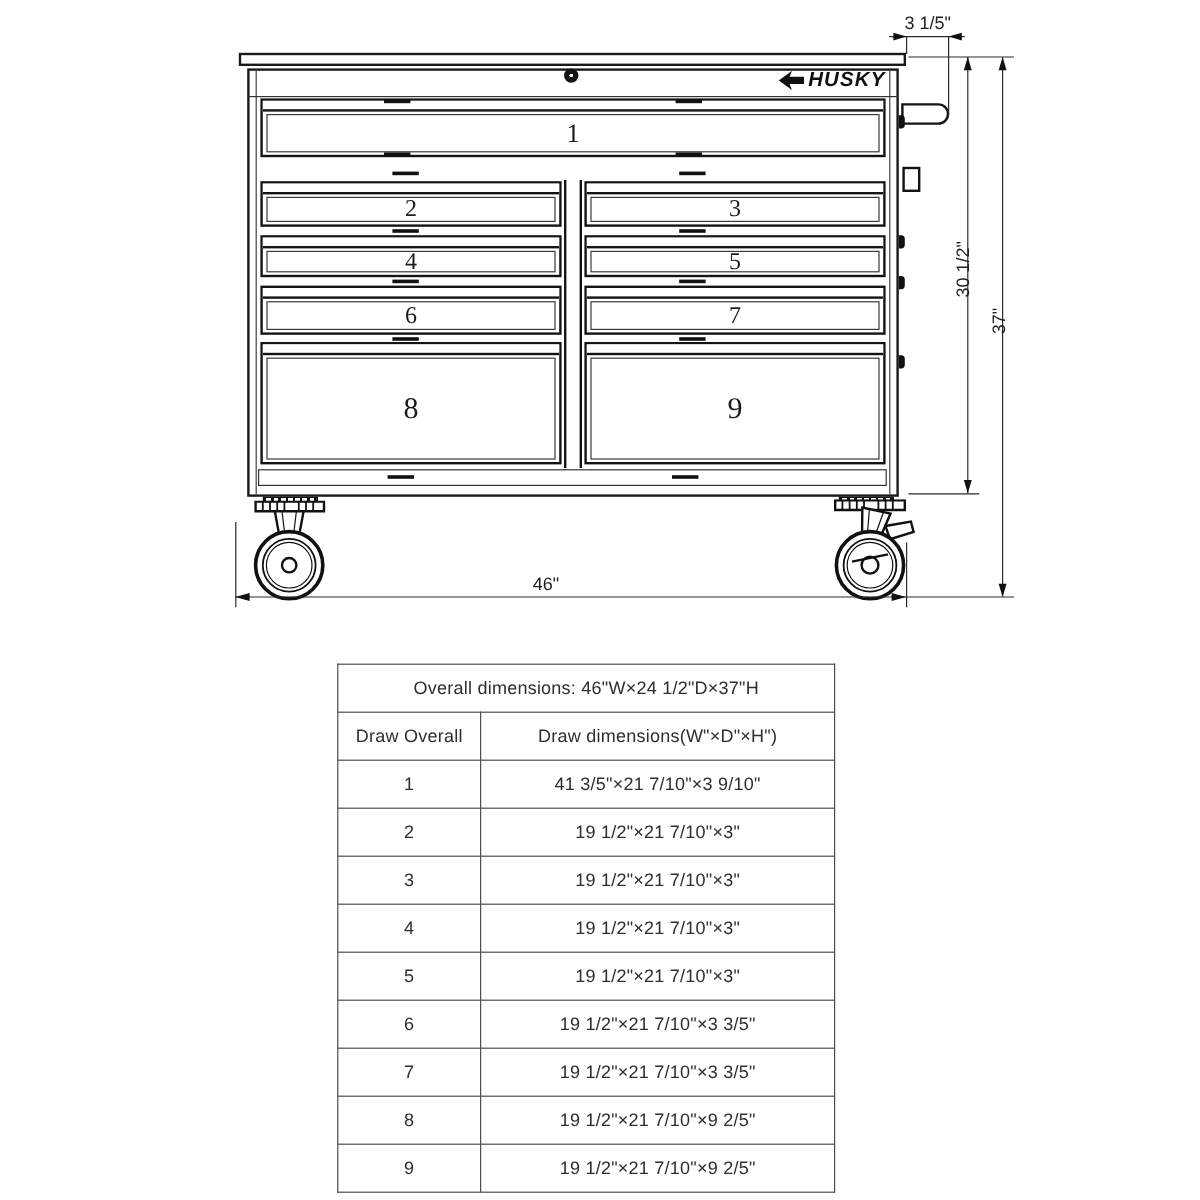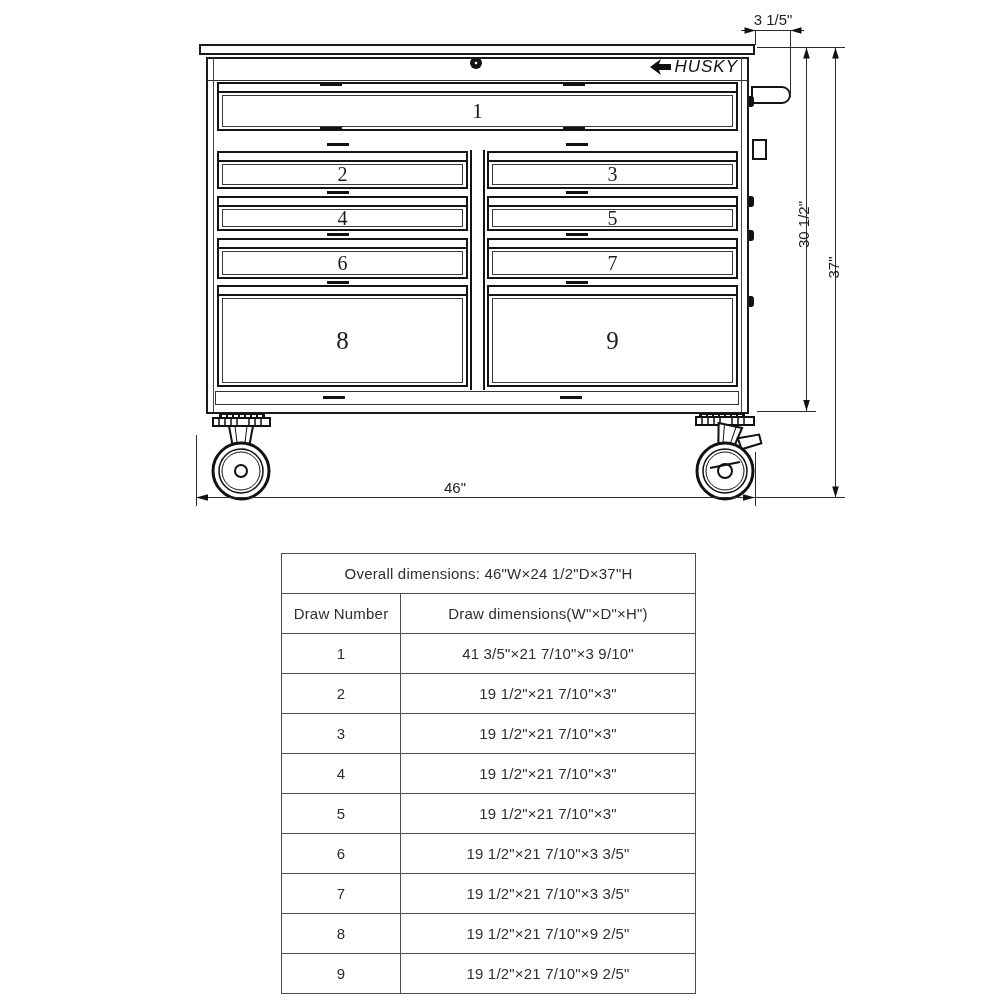--- a/index.html
+++ b/index.html
@@ -21,21 +21,21 @@
   .rail-line { left:207px; top:80px; width:541px; height:1px; background:#333; }
   .lock {
     left:470px; top:57px; width:12px; height:12px; border-radius:50%;
     background:radial-gradient(circle at 50% 50%, #fff 0 1.5px, #141414 1.6px);
   }
   .logo {
     left:630px; top:55px; width:108px; height:24px;
     display:flex; align-items:center; justify-content:flex-end; gap:3px;
   }
   .logo .brand {
-    font-weight:400; font-size:17px; letter-spacing:1px; color:#101010;
+    font-weight:700; font-size:17px; letter-spacing:1px; color:#101010;
     font-family:"Liberation Sans", sans-serif; font-style:italic;
   }
   .drawer {
     position:absolute; border:2px solid #141414; background:#fff; box-sizing:border-box;
   }
   .drawer .strip { height:7px; border-bottom:2px solid #141414; position:relative; background:#fff; }
   .drawer .face {
     position:absolute; left:3px; right:3px; top:11px; bottom:2px;
     border:1px solid #3a3a3a; display:flex; align-items:center; justify-content:center;
   }
@@ -245,21 +245,21 @@
   <table class="spec-table">
     <colgroup>
         <col style="width:119px">
         <col style="width:295px">
       </colgroup>
     <tbody>
       <tr>
         <td colspan="2" class="title-cell">Overall dimensions: 46"W×24 1/2"D×37"H</td>
       </tr>
       <tr>
-        <td>Draw Number</td>
+        <td>Draw Overall</td>
         <td>Draw dimensions(W"×D"×H")</td>
       </tr>
       <tr>
         <td>1</td>
         <td>41 3/5"×21 7/10"×3 9/10"</td>
       </tr>
       <tr>
         <td>2</td>
         <td>19 1/2"×21 7/10"×3"</td>
       </tr>

